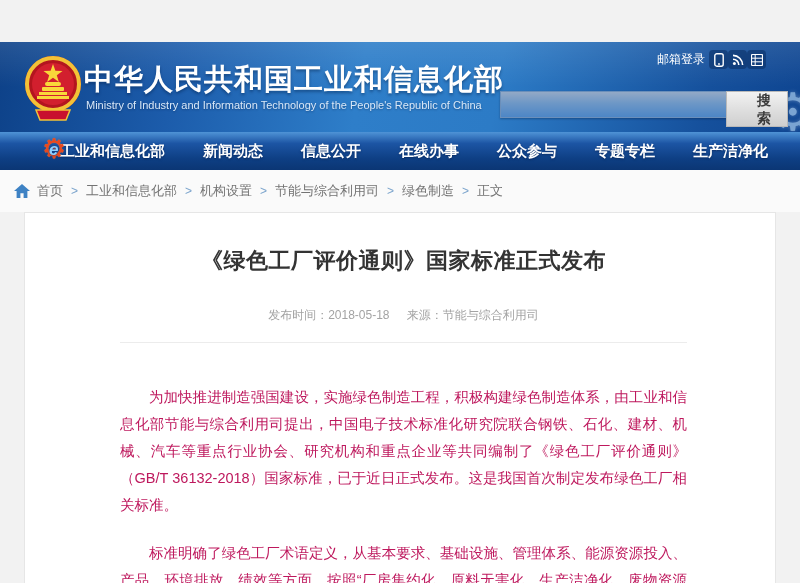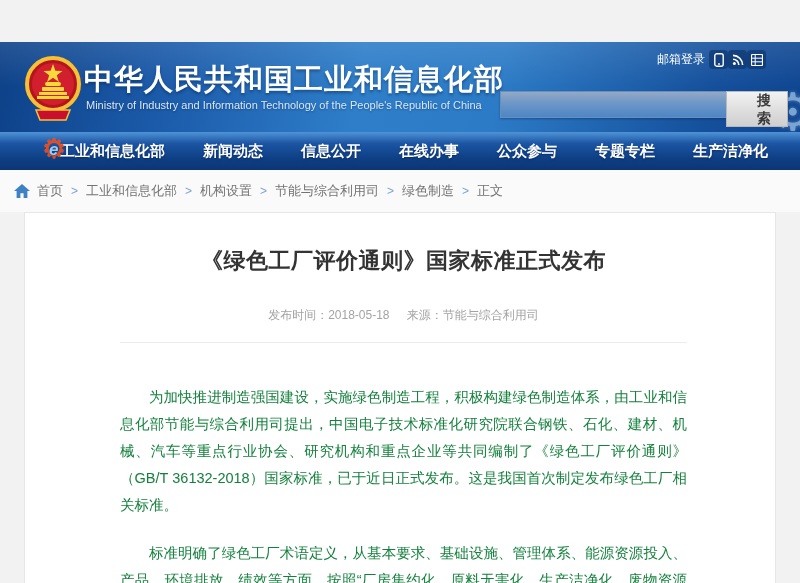--- a/index.html
+++ b/index.html
@@ -95,21 +95,21 @@
   .article-title{
     margin-top:33px; text-align:center;
     font-size:22px; font-weight:bold; color:#333; letter-spacing:.5px;
   }
   .article-meta{
     margin-top:31px; text-align:center; font-size:12px; color:#a3a3a3;
   }
   .article-meta span{ margin:0 7px; }
   .meta-divider{ border-bottom:1px solid #ececec; margin-top:18px; }
   .para{
-    font-size:14.5px; color:#15803d; line-height:27px; text-indent:2em;
+    font-size:14.5px; color:#be185d; line-height:27px; text-indent:2em;
     text-align:justify;
   }
   .para1{ margin-top:41px; }
   .para2{ margin-top:21px; }
 </style>
 </head>
 <body>
 
 <div class="banner">
   <svg class="emblem" viewBox="0 0 62 74">

